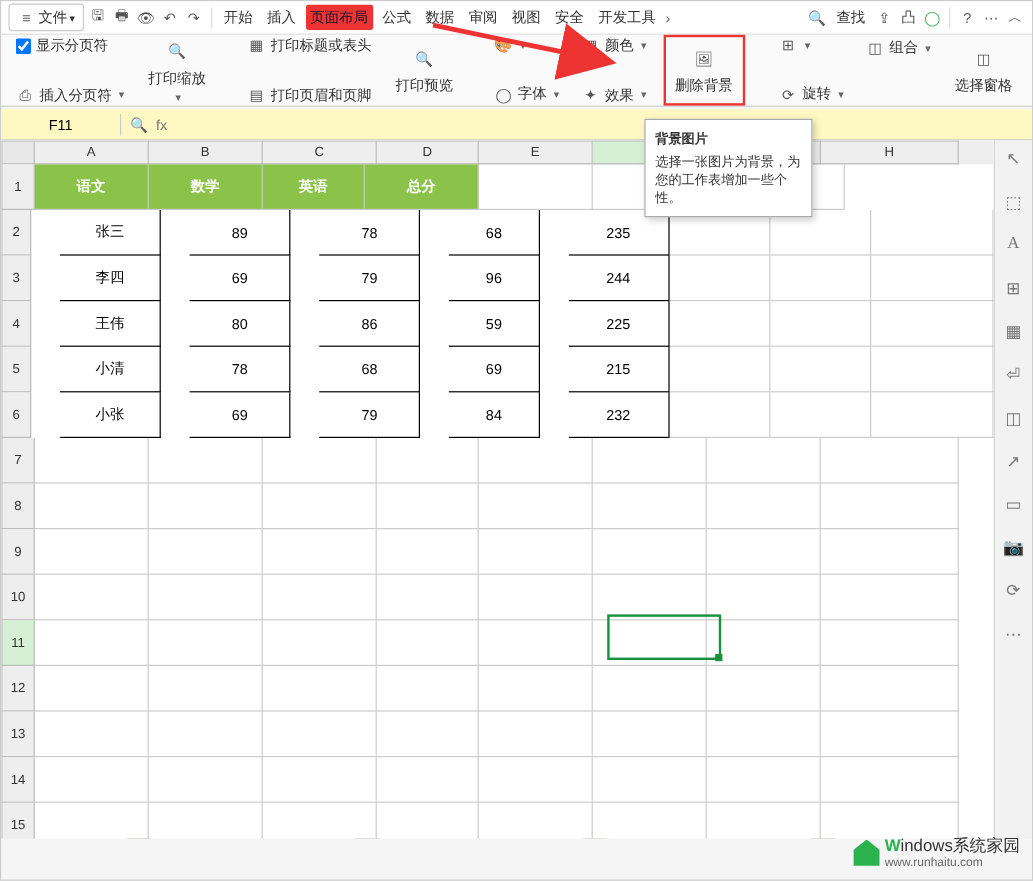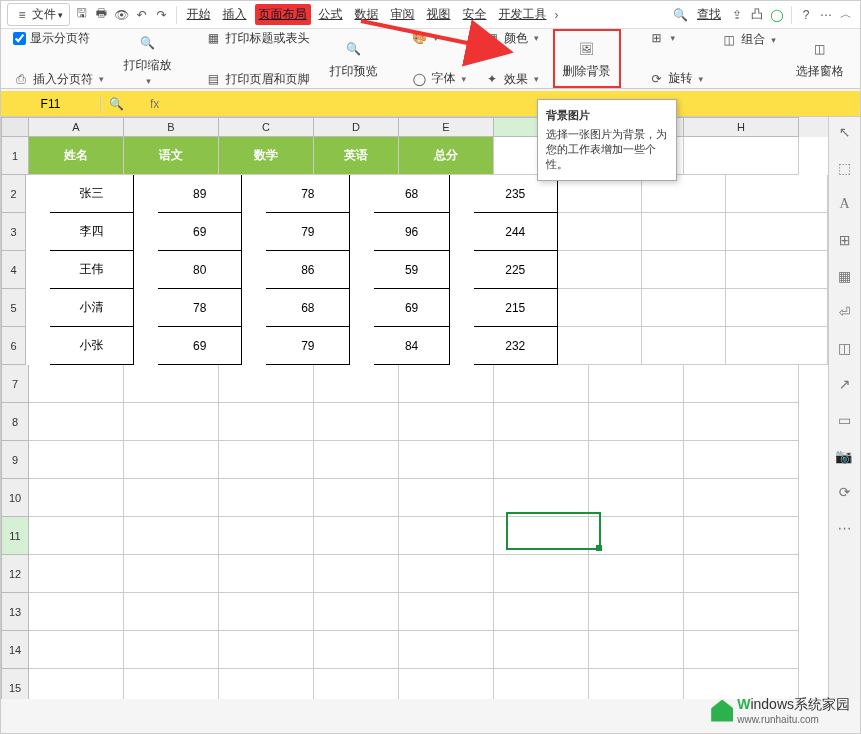--- a/index.html
+++ b/index.html
@@ -1,20 +1,20 @@
 <!DOCTYPE html>
 <html><head>
 <meta charset="utf-8">
 <style>
   * { box-sizing: border-box; margin: 0; padding: 0; font-family: "Microsoft YaHei", sans-serif; }
   body { width: 861px; height: 734px; background: #f5f5f5; position: relative; overflow: hidden; border:1px solid #ccc;}
   
   
   .menubar { display:flex; align-items:center; height:28px; background:#fff; border-bottom:1px solid #ddd; padding:0 6px; gap:4px; font-size:12px; color:#333;}
-  .menu-item{padding:2px 4px; cursor:pointer;text-decoration:underline;}
+  .menu-item{padding:2px 4px; cursor:pointer;}
   .menu-item.highlight{background:#e33; color:#0f172a; border-radius:2px; padding:2px 4px;}
   .file-btn{display:flex; align-items:center; gap:2px; background:#fff; border:1px solid #ccc; border-radius:3px; padding:2px 6px;}
   .ic{width:16px; height:16px; display:inline-flex; align-items:center; justify-content:center; color:#555;}
   .sep{width:1px; height:18px; background:#ddd; margin:0 2px;}
   .spacer{flex:1;}
   
   
   .ribbon{display:flex; align-items:center; background:#fafafa; border-bottom:1px solid #ccc; height:60px; padding:4px 8px; gap:10px; font-size:12px; color:#333;}
   .rb-col{display:flex; flex-direction:column; gap:20px;}
   .rb-item{display:flex; align-items:center; gap:4px; padding:2px 4px; white-space:nowrap;}
@@ -25,21 +25,21 @@
   .dd::after{content:"▾"; font-size:9px; margin-left:2px; color:#666;}
   
   
   .tooltip{position:absolute; top:98px; left:536px; width:140px; background:#fff; border:1px solid #aaa; box-shadow:2px 2px 6px rgba(0,0,0,.2); padding:8px; font-size:11px; color:#333; z-index:50;}
   .tooltip .tt-title{font-weight:bold; margin-bottom:4px;}
   
   
   .red-arrow{position:absolute; top:10px; left:355px; z-index:60; pointer-events:none;}
   
   
-  .fbar{display:flex; align-items:center; height:26px; background:#fde047; border-bottom:1px solid #ccc; font-size:12px; margin-top:2px;}
+  .fbar{display:flex; align-items:center; height:26px; background:#fef9c3; border-bottom:1px solid #ccc; font-size:12px; margin-top:2px;}
   .namebox{width:100px; border-right:1px solid #ccc; text-align:center; padding:2px;}
   .fx-icons{display:flex; gap:6px; padding:0 8px; align-items:center; color:#777;}
   .fx-input{flex:1; padding:2px 6px;}
   
   
   .sheet{position:relative; display:flex; height:calc(100% - 150px);}
   .grid-wrap{flex:1; overflow:hidden; position:relative; background:#fff;}
   .right-tools{width:32px; background:#f2f2f2; border-left:1px solid #ccc; display:flex; flex-direction:column; align-items:center; padding-top:6px; gap:18px; color:#777;}
   .right-tools .ti{width:18px;height:18px; display:flex; align-items:center; justify-content:center; font-size:14px;}
   
@@ -208,21 +208,21 @@
 
 <div class="tooltip">
   <div class="tt-title">背景图片</div>
   <div>选择一张图片为背景，为您的工作表增加一些个性。</div>
 </div>
 
 <div class="fbar">
   <div class="namebox">F11</div>
   <div class="fx-icons">
     <span>🔍</span>
-    <span style="margin-left:20px;">fx</span>
+    <span style="">fx</span>
   </div>
   <div class="fx-input"></div>
 </div>
 
 <div class="sheet">
   <div class="grid-wrap">
 
     <div class="dog-bg" id="dogbg">
         <div class="dog"><svg viewBox="0 0 100 100">
             <g>
@@ -634,21 +634,20 @@
       <div class="ch cD">D</div>
       <div class="ch cE">E</div>
       <div class="ch cF active">F</div>
       <div class="ch cG">G</div>
       <div class="ch cH">H</div>
     </div>
 
     <div class="rows" id="rows">
         <div class="row r1">
           <div class="rh">1</div>
-          <div class="cell hdr cA">姓名</div>
           <div class="cell hdr cB">语文</div>
           <div class="cell hdr cC">数学</div>
           <div class="cell hdr cD">英语</div>
           <div class="cell hdr cE">总分</div>
           <div class="cell cF"></div>
           <div class="cell cG"></div>
           <div class="cell cH"></div>
         </div>
         <div class="row rstd">
           <div class="rh">2</div>

